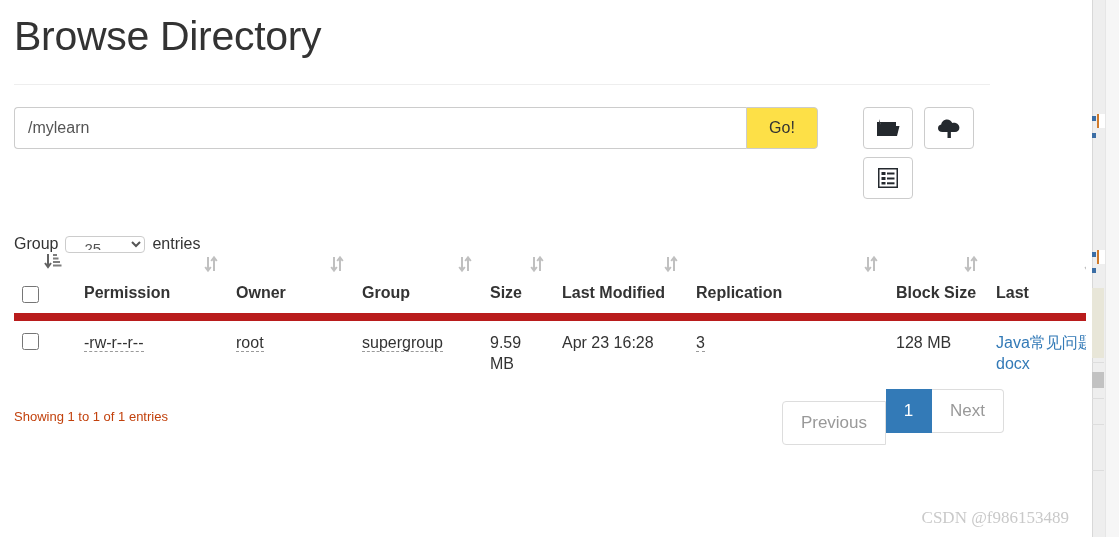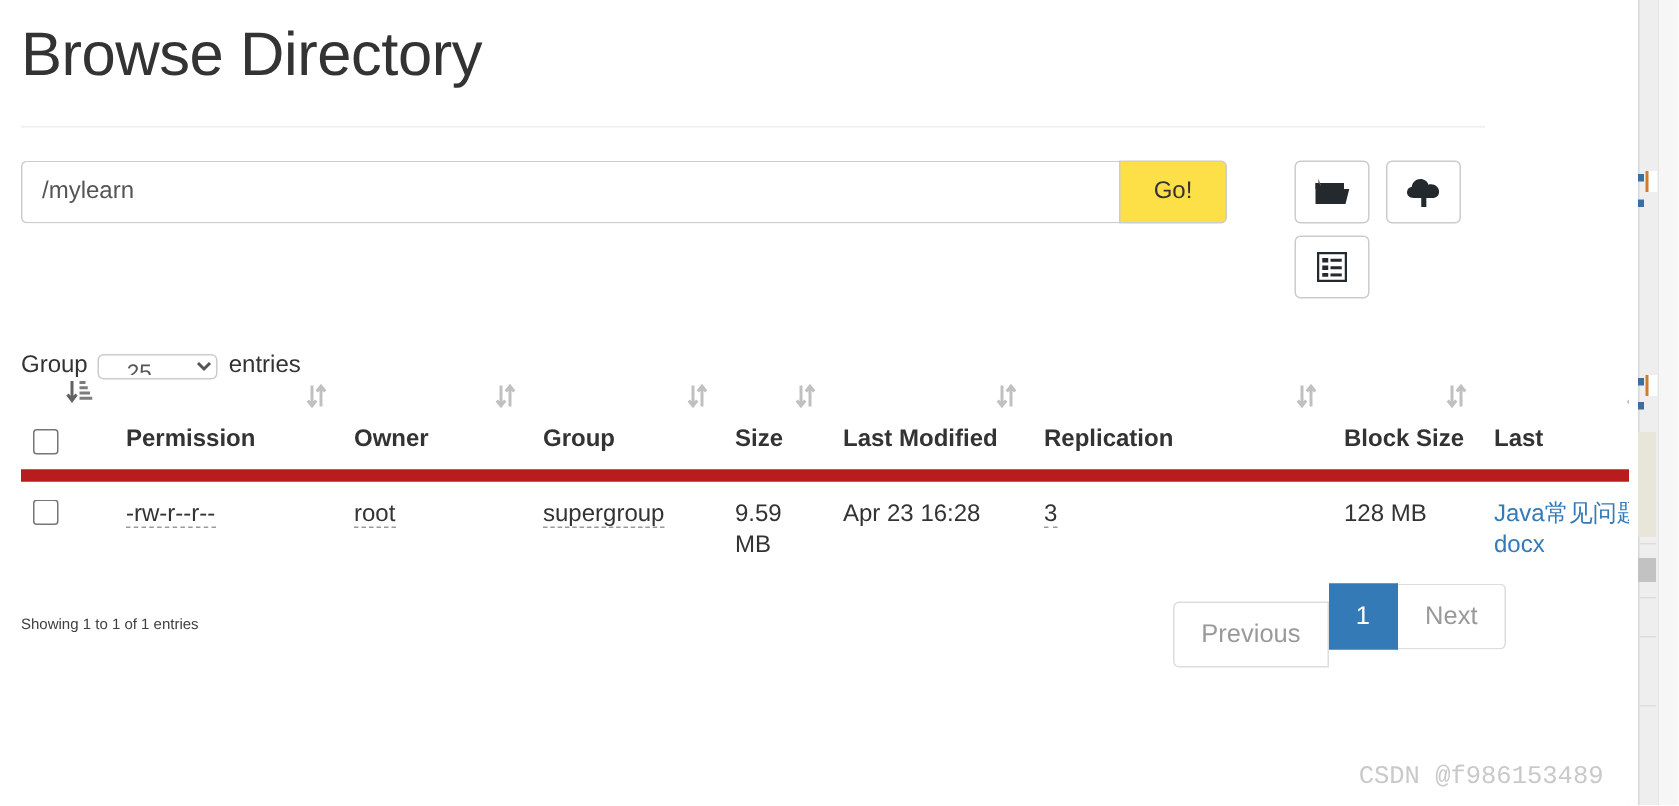--- a/index.html
+++ b/index.html
@@ -288,22 +288,22 @@
 
   
   #table-footer {
     margin-top: 6px;
     display: flex;
     align-items: center;
     justify-content: space-between;
     height: 48px;
   }
   #table-info {
-    font-size: 10px;
-    color: #404040;
+    font-size: 13px;
+    color: #c2410c;
   }
   #pagination {
     display: flex;
     margin-right: 68px;
   }
   .page-btn {
     height: 44px;
     box-sizing: border-box;
     border: 1px solid #dddddd;
     background: #ffffff;
@@ -327,21 +327,21 @@
     padding: 0 14px;
   }
 
   
   #watermark {
     position: absolute;
     right: 50px;
     bottom: 9px;
     font-size: 17px;
     color: #c9c9c9;
-    font-family: Liberation Mono, monospace;
+    font-family: Liberation Serif, serif;
     white-space: nowrap;
   }
 </style>
 </head>
 <body>
 
 <div id="right-edge-strip">
   <div class="col-white"></div>
   <div class="col-gray"></div>
   <div class="mark m1"></div>

